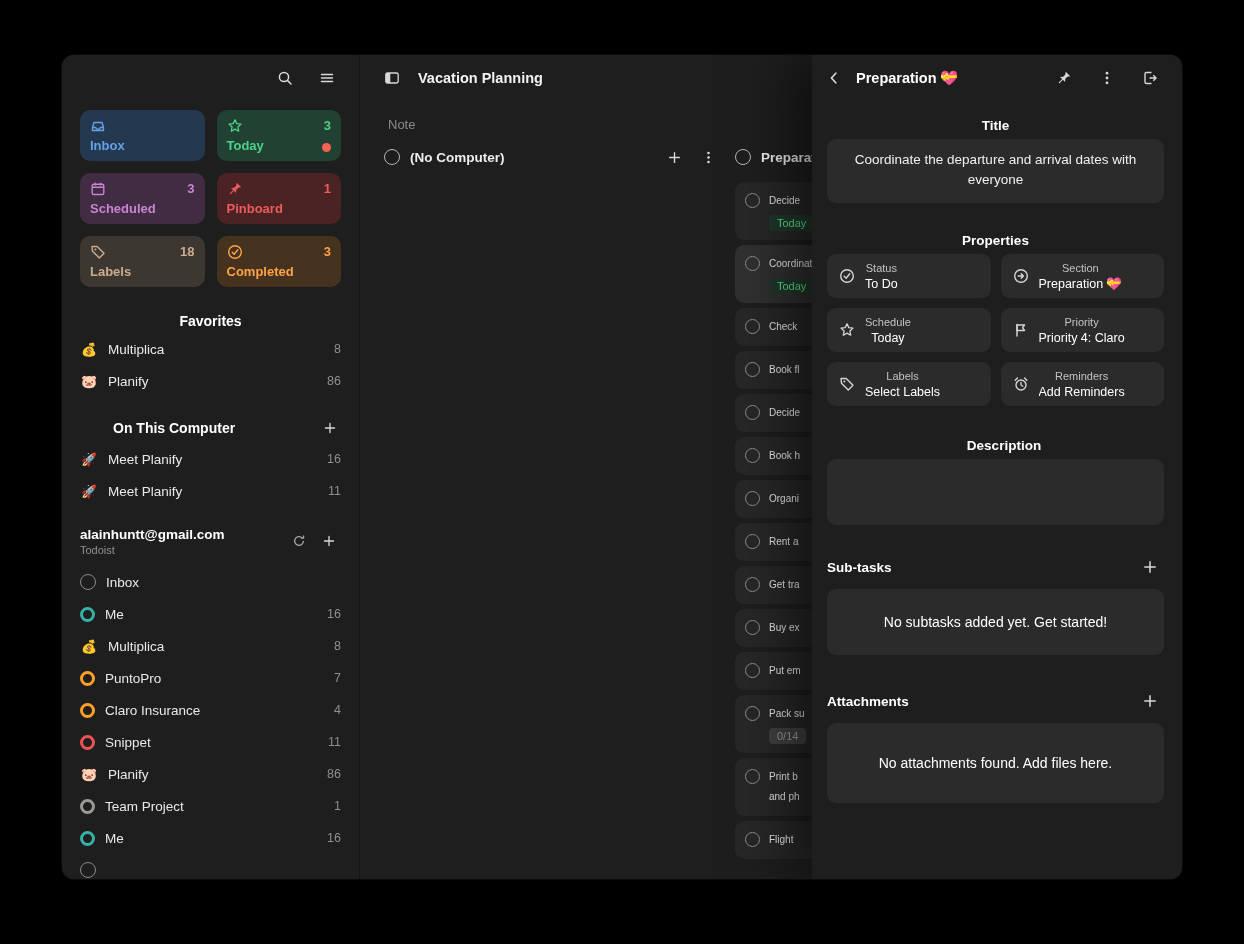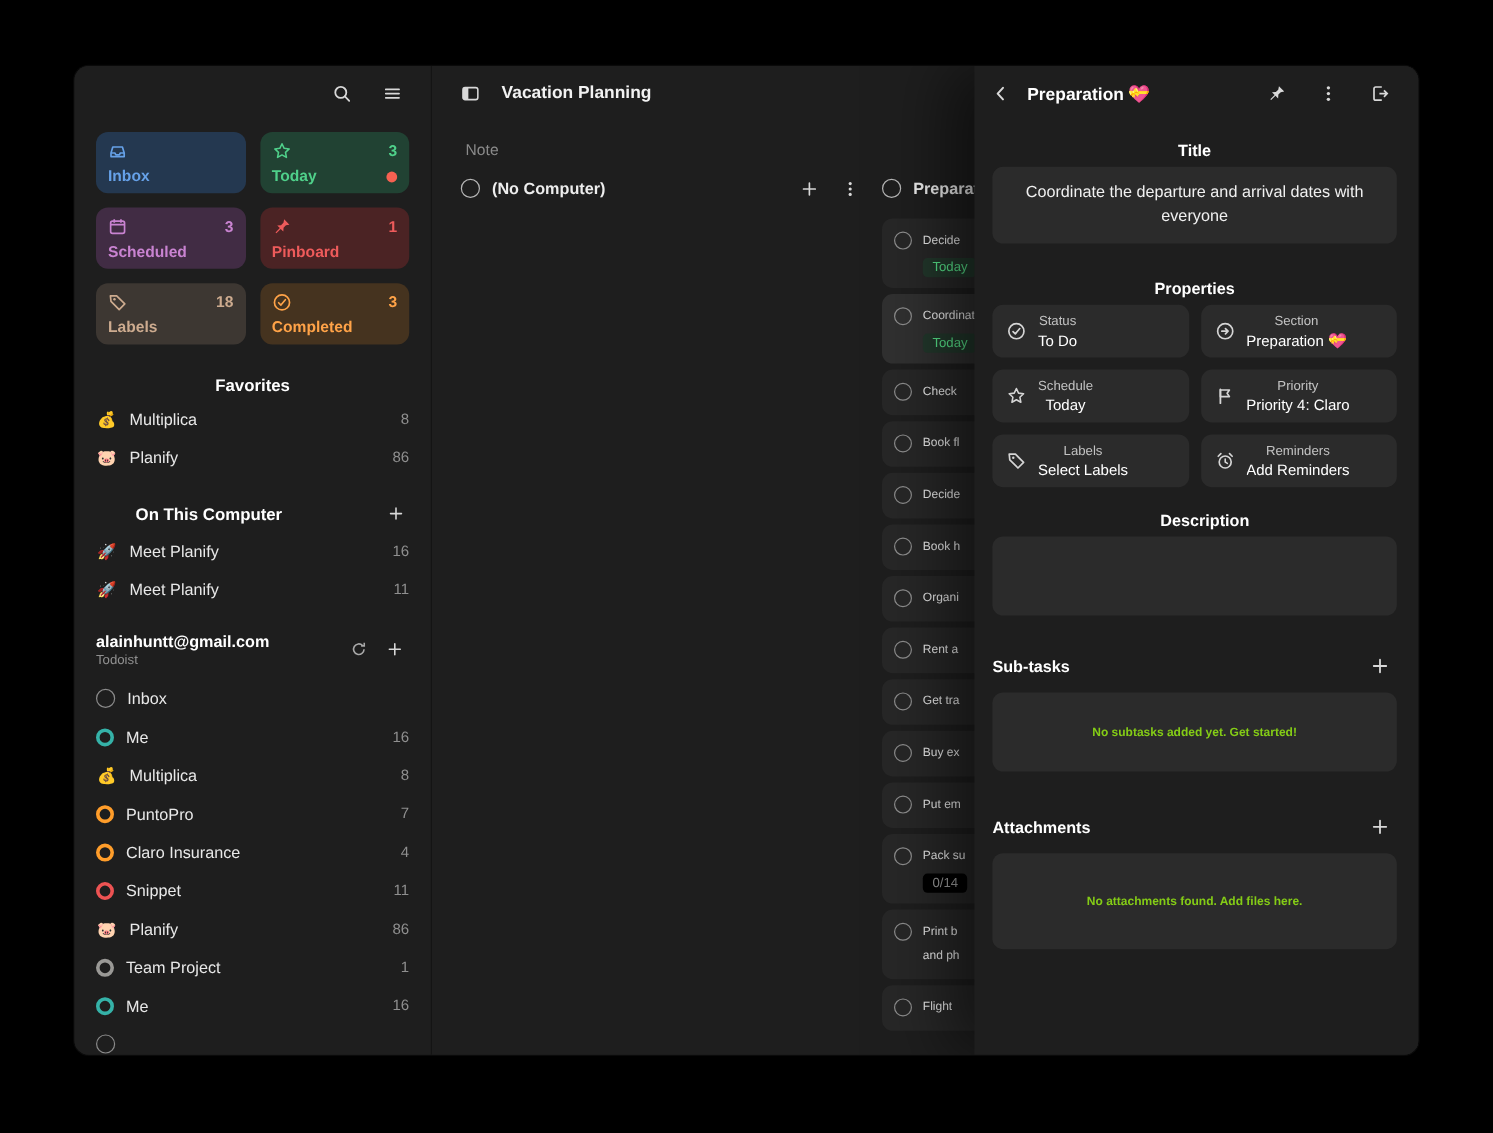--- a/index.html
+++ b/index.html
@@ -59,47 +59,47 @@
   .sec-circle { width:16px; height:16px; border-radius:50%; border:1.6px solid #b5b5b5; flex:0 0 auto; }
   .sec-name { font-size:13.5px; font-weight:bold; color:#ededed; }
   .col-head .spacer { flex:1; }
   .tasks { margin-top:12px; display:flex; flex-direction:column; gap:5px; }
   .task { background:#272727; border-radius:9px; padding:9px 12px 9px 10px; display:flex; gap:9px; align-items:flex-start; cursor:pointer; }
   .task.selected { background:#303030; }
   .checkbox { width:15px; height:15px; border-radius:50%; border:1.6px solid #8d8d8d; flex:0 0 auto; margin-top:2px; cursor:pointer; }
   .task-title { font-size:10px; color:#e8e8e8; line-height:20px; white-space:pre-line; }
   .task-badges { margin-top:4px; display:flex; gap:6px; }
   .badge-today { background:#22372b; color:#57e389; font-size:11px; padding:2px 8px; border-radius:4px; }
-  .badge-counter { background:#000000; color:#9c9c9c; font-size:11px; padding:2px 8px; border-radius:4px; }
+  .badge-counter { background:#404040; color:#9c9c9c; font-size:11px; padding:2px 8px; border-radius:4px; }
 
   
   .detail { position:absolute; top:0; right:0; bottom:0; width:370px; background:#1e1e1e;
     box-shadow:-22px 0 50px rgba(0,0,0,0.5); z-index:5; padding:0 18px 0 8px; }
   .detail-header { height:46px; display:flex; align-items:center; gap:6px; }
   .detail-title { font-size:14.5px; font-weight:bold; color:#fff; flex:1; margin-left:2px; }
   .detail-header .hicons { display:flex; gap:15px; align-items:center; }
   .d-body { padding-left:7px;text-align:center; }
   .sect-label { font-size:13.5px; font-weight:bold; color:#fff; }
   .lbl-title { margin-top:17px; }
   .field-box { margin-top:6px; background:#2b2b2b; border-radius:9px; padding:11px 14px;
     font-size:13.5px; color:#f0f0f0; line-height:20px; min-height:64px; cursor:text; }
   .lbl-props { margin-top:30px; }
   .prop-grid { margin-top:6px; display:grid; grid-template-columns:1fr 1fr; gap:10px; }
   .prop { background:#2b2b2b; border-radius:9px; height:44px; padding:0 12px;
     display:flex; align-items:center; gap:10px; cursor:pointer; }
   .prop-icon { color:#d5d5d5; display:inline-flex; }
   .prop-text { display:flex; flex-direction:column; line-height:14px; overflow:hidden; }
   .prop-name { font-size:11px; color:#c3c3c3; }
   .prop-value { font-size:12.5px; color:#fff; margin-top:2px; white-space:nowrap; }
-  .lbl-desc { margin-top:20px;padding-left:17px; }
+  .lbl-desc { margin-top:32px;padding-left:17px; }
   .desc-box { margin-top:6px; background:#2b2b2b; border-radius:9px; height:66px; cursor:text; }
   .sect-row { margin-top:28px; display:flex; align-items:center; }
   .sect-row .spacer { flex:1; }
   .empty-box { margin-top:8px; background:#2b2b2b; border-radius:9px; height:66px;
-    display:flex; align-items:center; justify-content:center; font-size:10px; color:#84cc16;font-weight:bold; }
+    display:flex; align-items:center; justify-content:center; font-size:14px; color:#ffffff; }
   .empty-box.tall { height:80px; }
 </style>
 </head>
 <body>
 
 <div class="window">
 
   <div class="sidebar">
     <div class="side-topbar">
       <button class="iconbtn">

